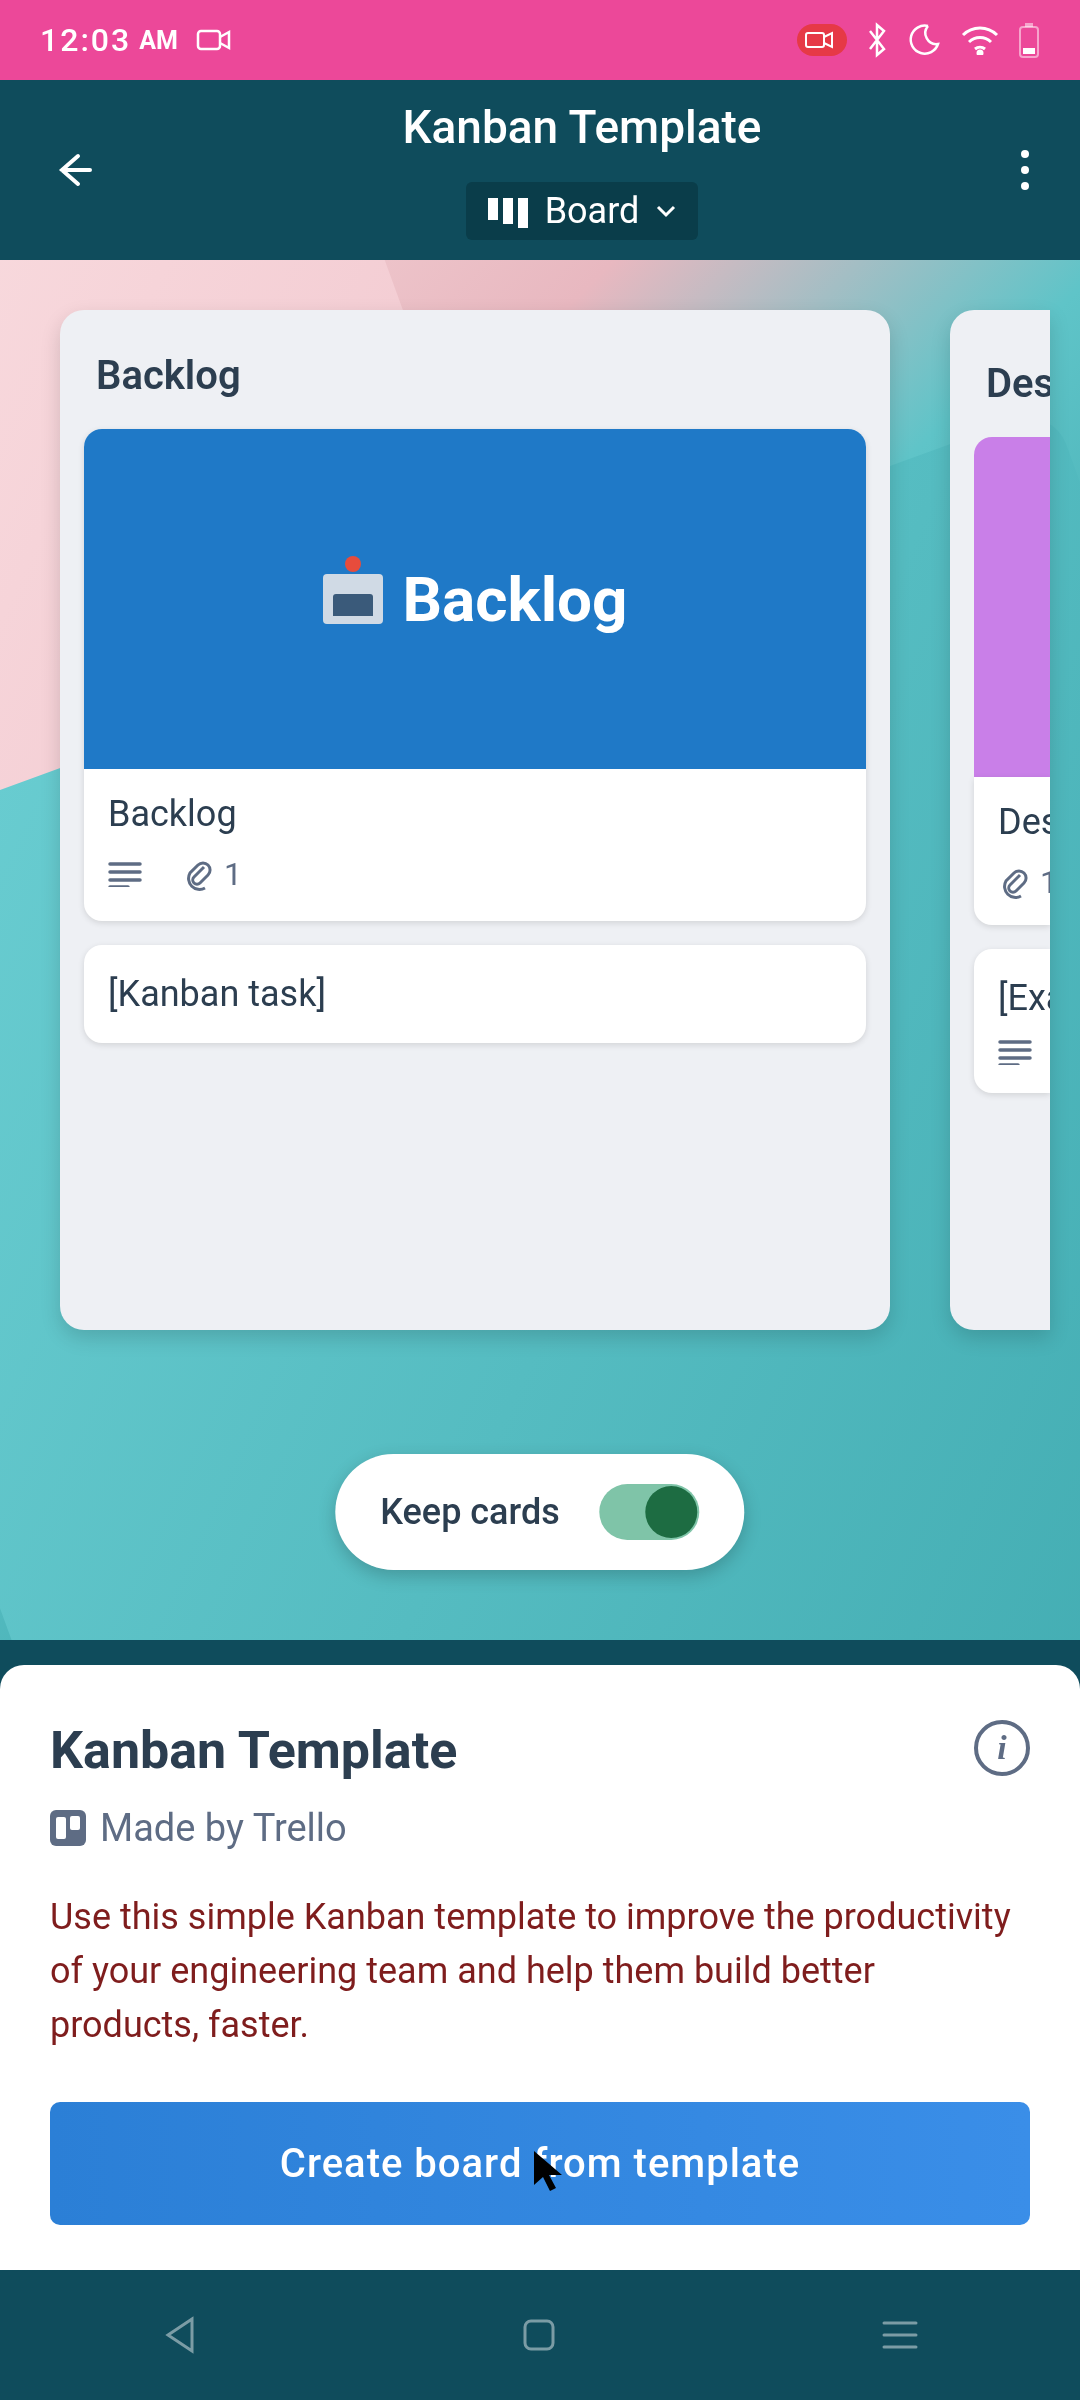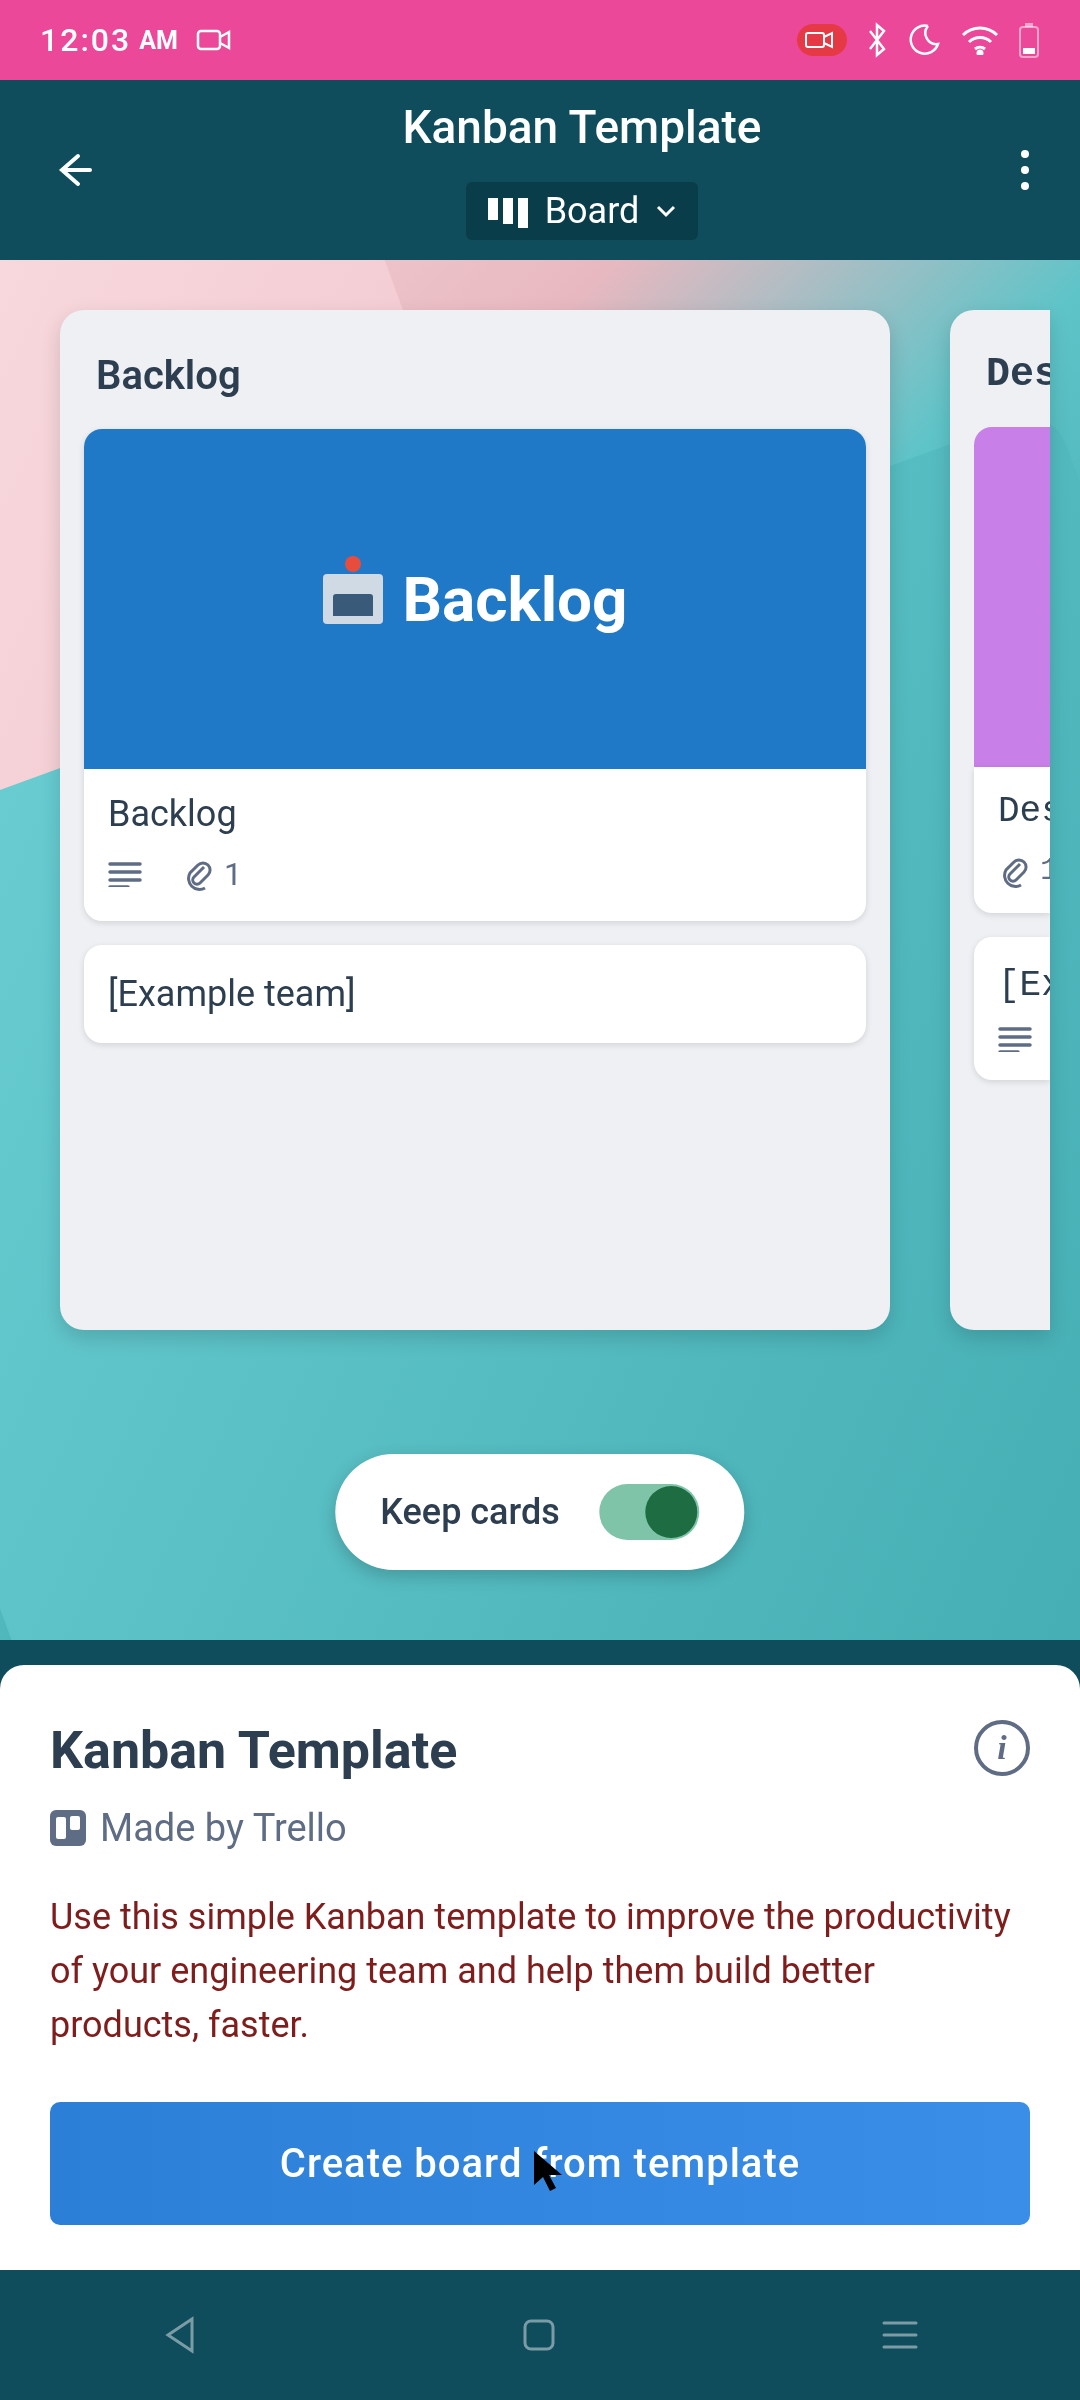--- a/index.html
+++ b/index.html
@@ -138,25 +138,24 @@
       padding: 28px 24px;
       font-size: 36px;
       color: #2c3e50;
       box-shadow: 0 2px 6px rgba(0,0,0,0.12);
     }
     
     .list-peek {
       width: 100px;
       background: #eef0f4;
       border-radius: 24px 0 0 24px;
-      padding: 24px 0 24px 24px;
+      padding: 32px 0 24px 24px;
       box-shadow: 0 8px 20px rgba(0,0,0,0.15);
       overflow: hidden;
       height: 1020px;
-      font-family: Liberation Mono, monospace;
     }
     .list-peek .list-title { white-space: nowrap; }
     .peek-cover { height: 340px; background: #c97fe8; border-radius: 18px 0 0 0; margin-bottom: 0; }
     .peek-card { background: #fff; border-radius: 0 0 0 18px; padding: 24px; box-shadow: 0 2px 6px rgba(0,0,0,0.12); margin-bottom: 24px; }
     .peek-body-title { font-size: 36px; color: #2c3e50; margin-bottom: 20px; white-space: nowrap; }
     .peek-simple { background: #fff; border-radius: 18px 0 0 18px; padding: 28px 24px; box-shadow: 0 2px 6px rgba(0,0,0,0.12); }
     
     .keep-cards-pill {
       position: absolute;
       bottom: 70px;
@@ -353,21 +352,21 @@
                     <path d="M22 10 L12 20 A4 4 0 0 0 18 26 L26 18 A7 7 0 0 0 16 8 L8 16 A11 11 0 0 0 23 31"></path>
                   </svg>
               </span>
               <span>1</span>
             </span>
           </div>
         </div>
       </div>
 
       <div class="card-simple">
-        <span>[Example team]</span>
+        <span>[Kanban task]</span>
       </div>
     </div>
 
     <div class="list-peek">
       <div class="list-title">Des</div>
       <div class="peek-cover"></div>
       <div class="peek-card">
         <div class="peek-body-title">Des</div>
         <div class="card-badges">
           <span class="badge">

